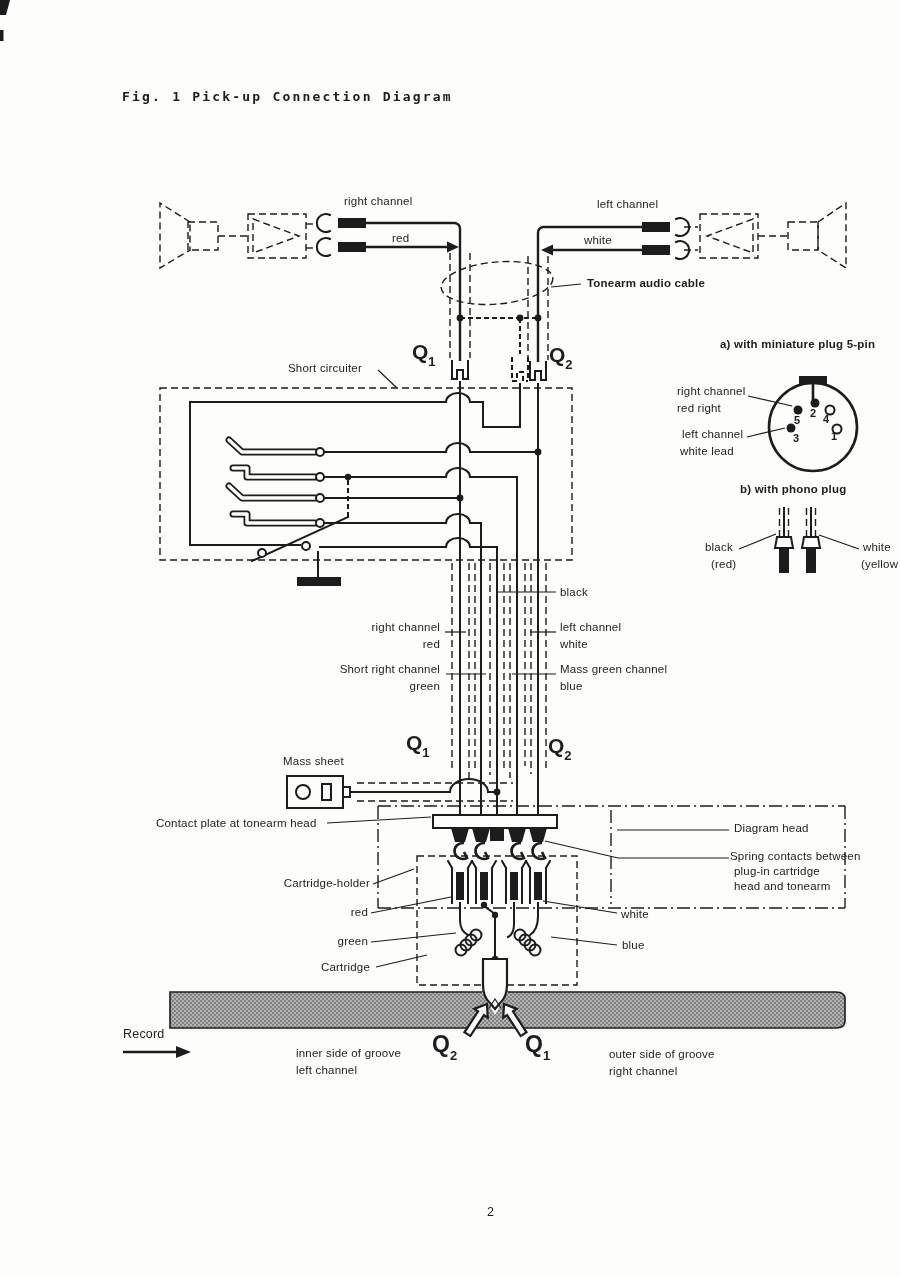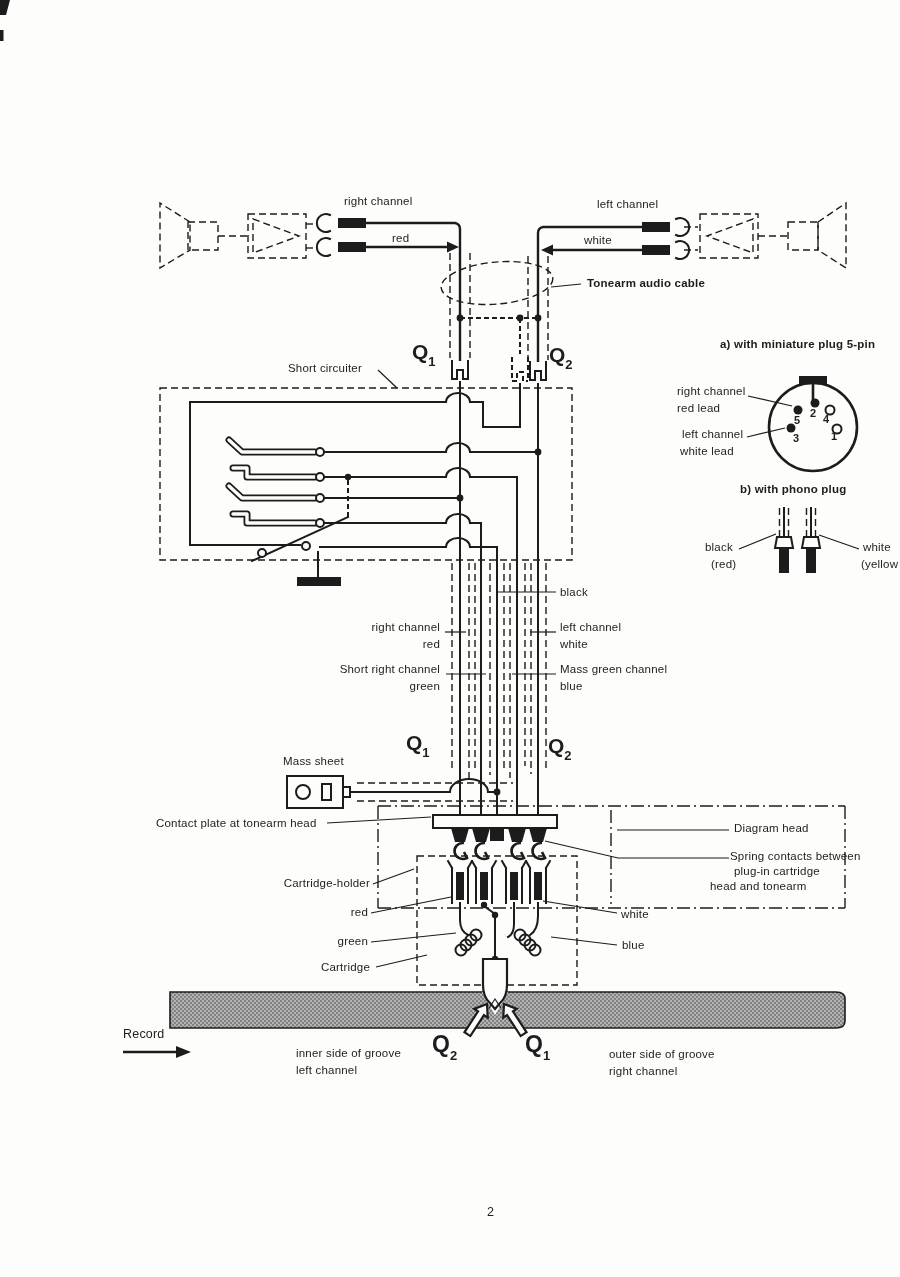--- a/index.html
+++ b/index.html
@@ -290,34 +290,35 @@
     <path class="thin" d="M545,841 L618,858 H729"></path>
     <line class="thin" x1="373" y1="884" x2="414" y2="869"></line>
     <line class="thin" x1="371" y1="913" x2="451" y2="897"></line>
     <line class="thin" x1="371" y1="942" x2="456" y2="933"></line>
     <line class="thin" x1="376" y1="967" x2="427" y2="955"></line>
     <line class="thin" x1="543" y1="901" x2="617" y2="913"></line>
     <line class="thin" x1="551" y1="937" x2="617" y2="945"></line>
   </g>
 </svg>
 
+<div class="lbl mono" style="left:122px;top:89px">Fig. 1  Pick-up Connection Diagram</div>
 
 <div class="lbl" style="left:344px;top:194px">right channel</div>
 <div class="lbl" style="left:392px;top:231px">red</div>
 <div class="lbl" style="left:597px;top:197px">left channel</div>
 <div class="lbl" style="left:584px;top:233px">white</div>
 <div class="lbl bold" style="left:587px;top:276px">Tonearm audio cable</div>
 
 <div class="qlab" style="left:412px;top:340px"><span>Q</span><sub>1</sub></div>
 <div class="qlab" style="left:549px;top:343px"><span>Q</span><sub>2</sub></div>
 <div class="lbl" style="left:288px;top:361px">Short circuiter</div>
 
 <div class="lbl bold" style="left:720px;top:337px">a)  with miniature plug 5-pin</div>
 <div class="lbl" style="left:677px;top:384px">right channel</div>
-<div class="lbl" style="left:677px;top:401px">red lead</div>
+<div class="lbl" style="left:677px;top:401px">red right</div>
 <div class="lbl" style="left:682px;top:427px">left channel</div>
 <div class="lbl" style="left:680px;top:444px">white lead</div>
 <div class="pin-num" style="left:810px;top:407px">2</div>
 <div class="pin-num" style="left:794px;top:414px">5</div>
 <div class="pin-num" style="left:823px;top:413px">4</div>
 <div class="pin-num" style="left:793px;top:432px">3</div>
 <div class="pin-num" style="left:831px;top:430px">1</div>
 
 <div class="lbl bold" style="left:740px;top:482px">b)  with phono plug</div>
 <div class="lbl" style="left:705px;top:540px">black</div>
@@ -336,21 +337,21 @@
 <div class="lbl" style="left:560px;top:679px">blue</div>
 
 <div class="qlab" style="left:406px;top:731px"><span>Q</span><sub>1</sub></div>
 <div class="qlab" style="left:548px;top:734px"><span>Q</span><sub>2</sub></div>
 <div class="lbl" style="left:283px;top:754px">Mass sheet</div>
 
 <div class="lbl" style="left:156px;top:816px">Contact plate at tonearm head</div>
 <div class="lbl" style="left:734px;top:821px">Diagram head</div>
 <div class="lbl" style="left:730px;top:849px">Spring contacts between</div>
 <div class="lbl" style="left:734px;top:864px">plug-in cartridge</div>
-<div class="lbl" style="left:710px;top:879px">head and tonearm</div>
+<div class="lbl" style="left:734px;top:879px">head and tonearm</div>
 <div class="lbl ra" style="left:268px;top:876px;width:102px">Cartridge-holder</div>
 <div class="lbl ra" style="left:318px;top:905px;width:50px">red</div>
 <div class="lbl ra" style="left:316px;top:934px;width:52px">green</div>
 <div class="lbl ra" style="left:298px;top:960px;width:72px">Cartridge</div>
 <div class="lbl" style="left:621px;top:907px">white</div>
 <div class="lbl" style="left:622px;top:938px">blue</div>
 
 <div class="lbl small" style="left:123px;top:1026px">Record</div>
 <div class="lbl" style="left:296px;top:1046px">inner side of groove</div>
 <div class="lbl" style="left:296px;top:1063px">left channel</div>

